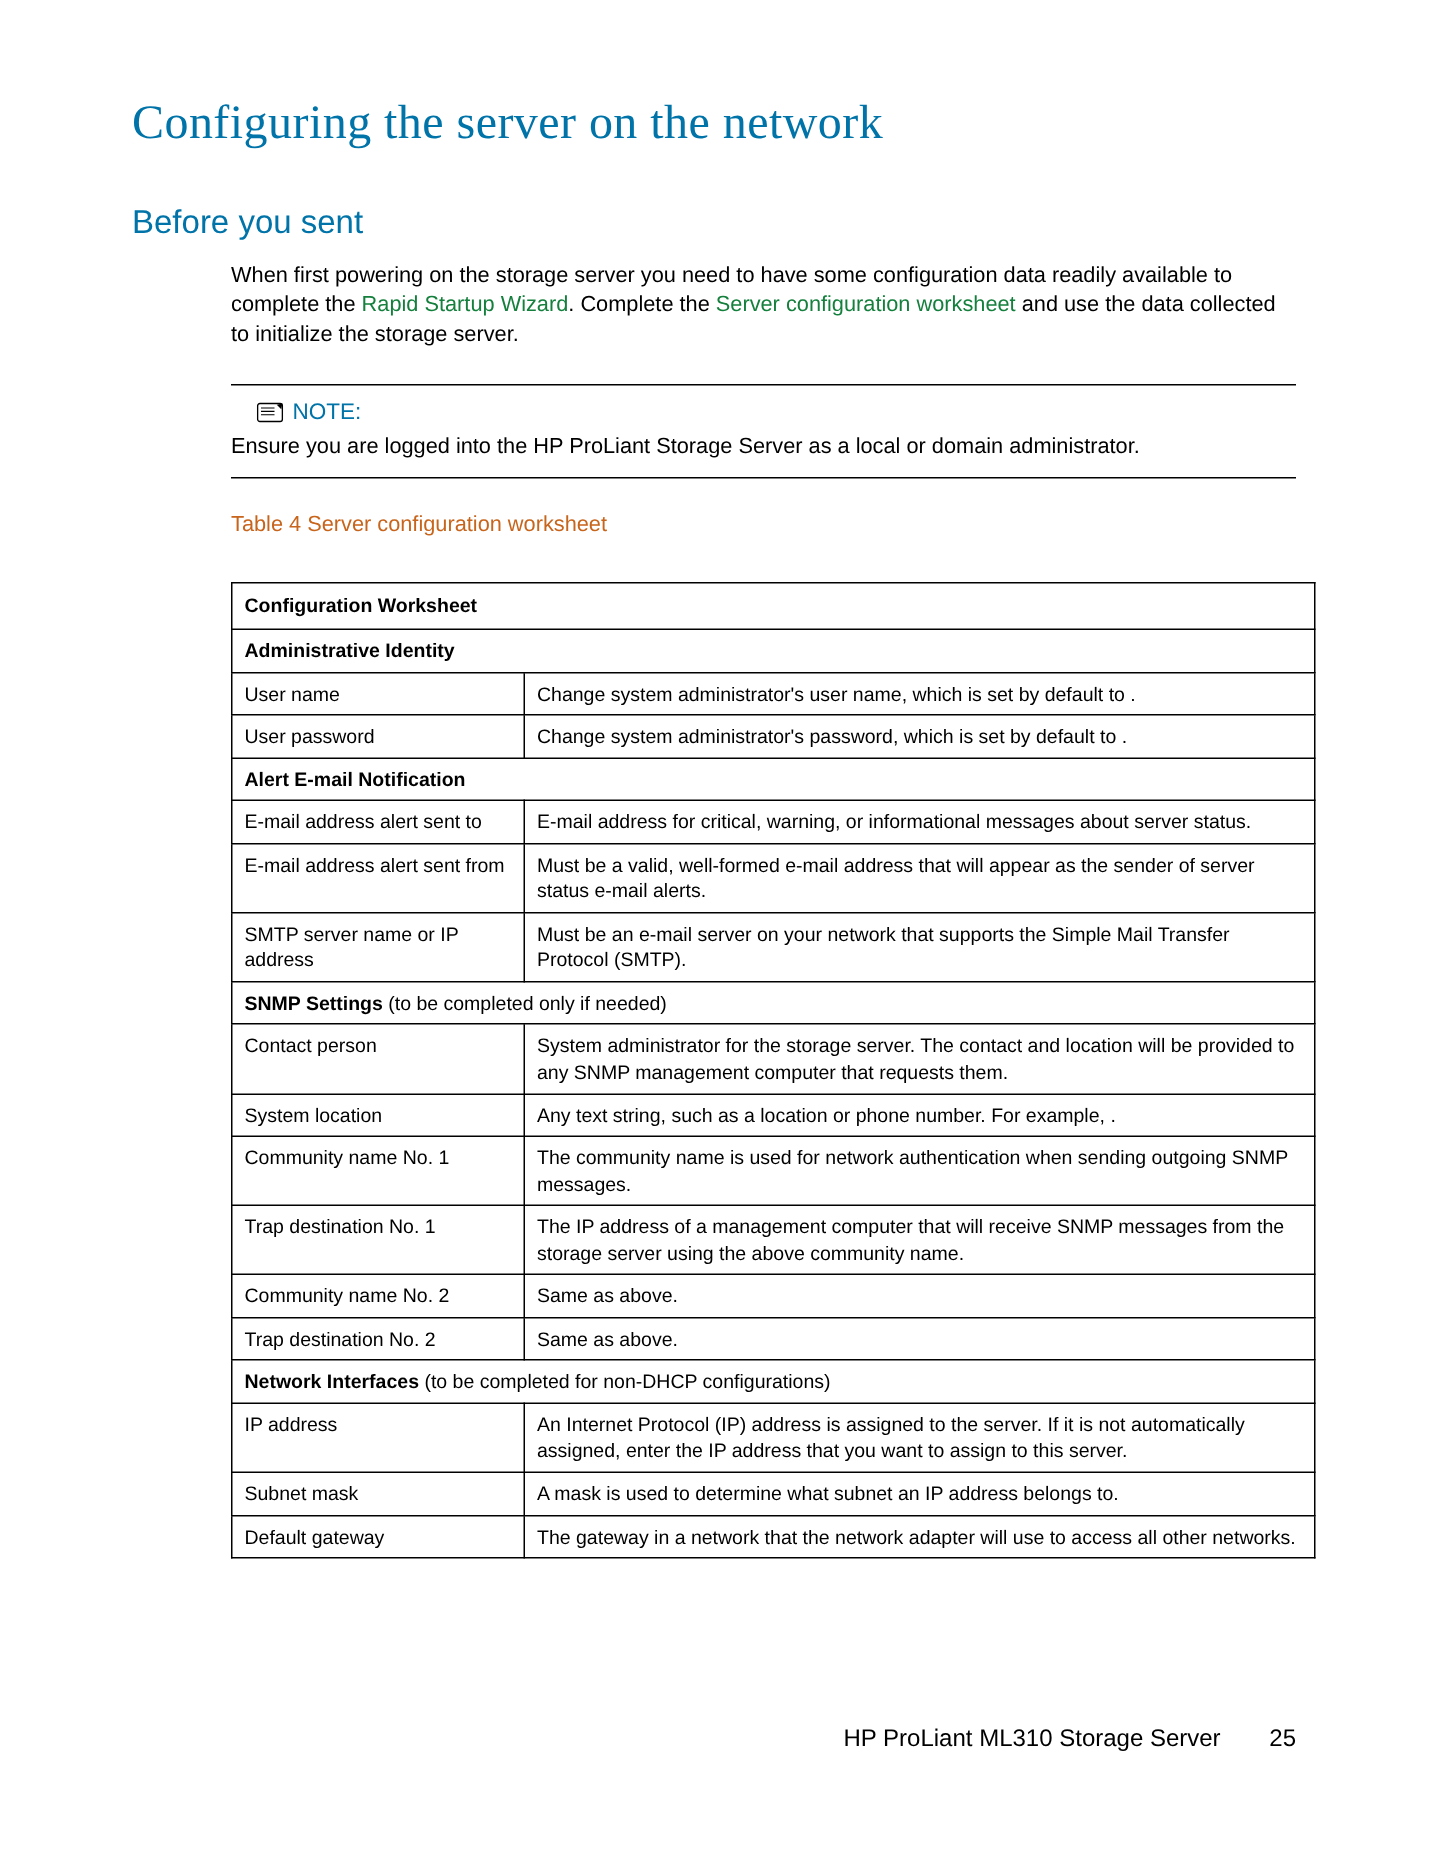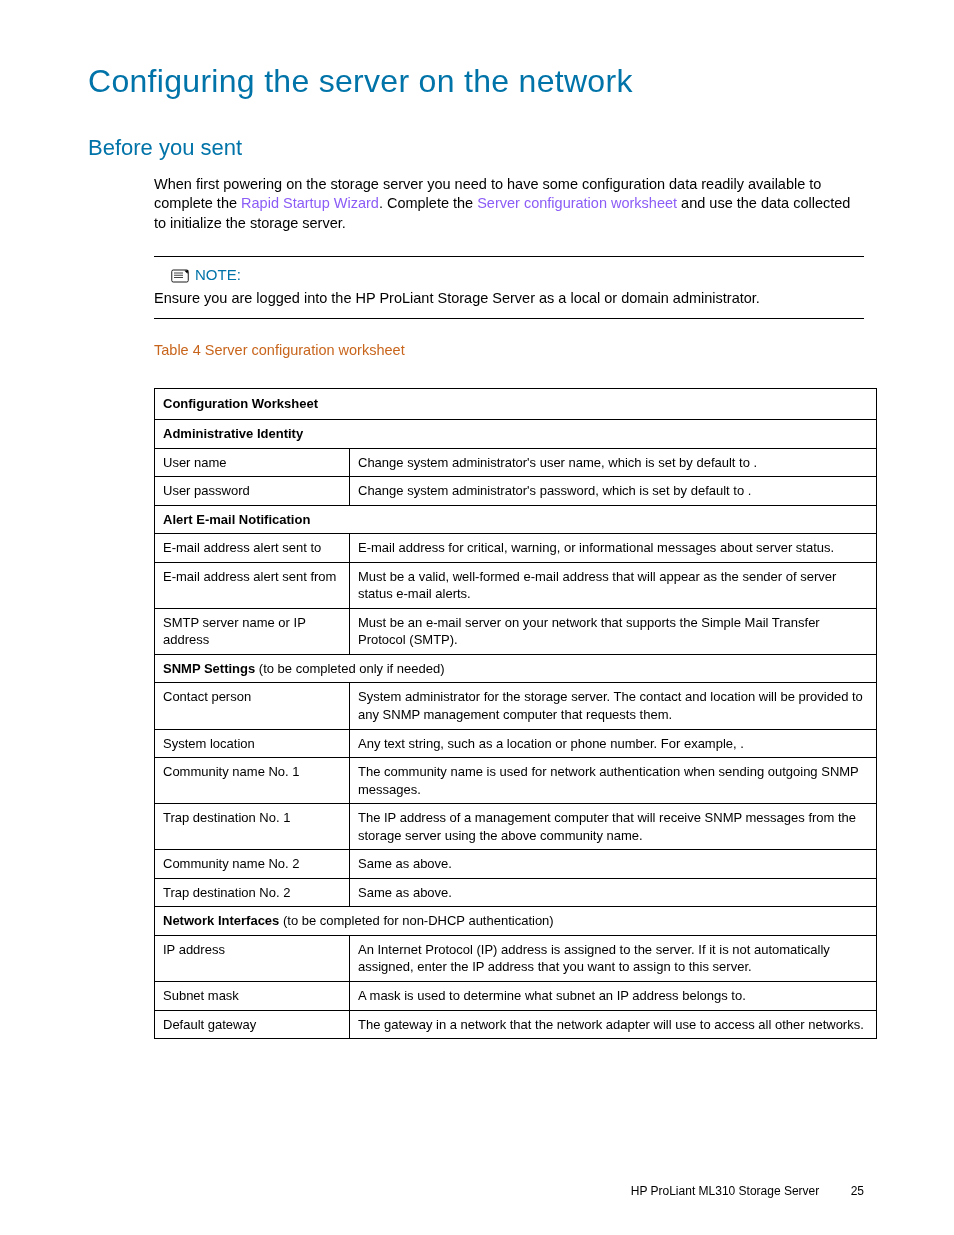--- a/index.html
+++ b/index.html
@@ -10,40 +10,40 @@
     width: 954px;
     height: 1235px;
     position: relative;
     font-size: 15px;
     line-height: 1.35;
   }
   .page {
     padding: 60px 90px 40px 88px;
   }
   h1 {
-    font-family: Liberation Sans, sans-serif;
+    font-family: Liberation Serif, serif;
     font-weight: 300;
     font-size: 32px;
     color: #0073a8;
     margin-bottom: 30px;
     letter-spacing: 0.3px;
   }
   h2 {
     font-family: Arial, Helvetica, sans-serif;
     font-weight: 300;
     font-size: 22px;
     color: #0073a8;
     margin-bottom: 12px;
   }
   .intro {
     margin-left: 66px;
     margin-bottom: 22px;
     font-size: 14.5px;
   }
-  .intro a { color: #8b5cf6; text-decoration: none; }
+  .intro a { color: #15803d; text-decoration: none; }
   .note-block {
     margin-left: 66px;
     margin-bottom: 22px;
   }
   .note-rule {
     height: 1px;
     background: #000;
     margin-bottom: 8px;
   }
   .note-rule-bottom {
@@ -99,23 +99,23 @@
     padding: 5px 8px;
     vertical-align: top;
   }
   td.left-col {
     width: 195px;
   }
   .section-cell { font-weight: bold; }
   .section-cell .note-paren { font-weight: normal; }
   .footer {
     position: absolute;
-    bottom: 36px;
+    bottom: 64px;
     right: 90px;
-    font-size: 12px;
+    font-size: 16px;
   }
   .footer .pnum { margin-left: 28px; }
 </style>
 </head>
 <body>
 
 <div class="page">
   <h1>Configuring the server on the network</h1>
   <h2>Before you sent</h2>
 
@@ -197,21 +197,21 @@
     <tr>
           <td class="left-col">Community name No. 2</td>
           <td>Same as above.</td>
         </tr>
     <tr>
           <td class="left-col">Trap destination No. 2</td>
           <td>Same as above.</td>
         </tr>
 
     <tr>
-          <td colspan="2" class="section-cell"><span>Network Interfaces</span><span class="note-paren"> (to be completed for non-DHCP authentication)</span></td>
+          <td colspan="2" class="section-cell"><span>Network Interfaces</span><span class="note-paren"> (to be completed for non-DHCP configurations)</span></td>
         </tr>
     <tr>
           <td class="left-col">IP address</td>
           <td>An Internet Protocol (IP) address is assigned to the server. If it is not automatically assigned, enter the IP address that you want to assign to this server.</td>
         </tr>
     <tr>
           <td class="left-col">Subnet mask</td>
           <td>A mask is used to determine what subnet an IP address belongs to.</td>
         </tr>
     <tr>

